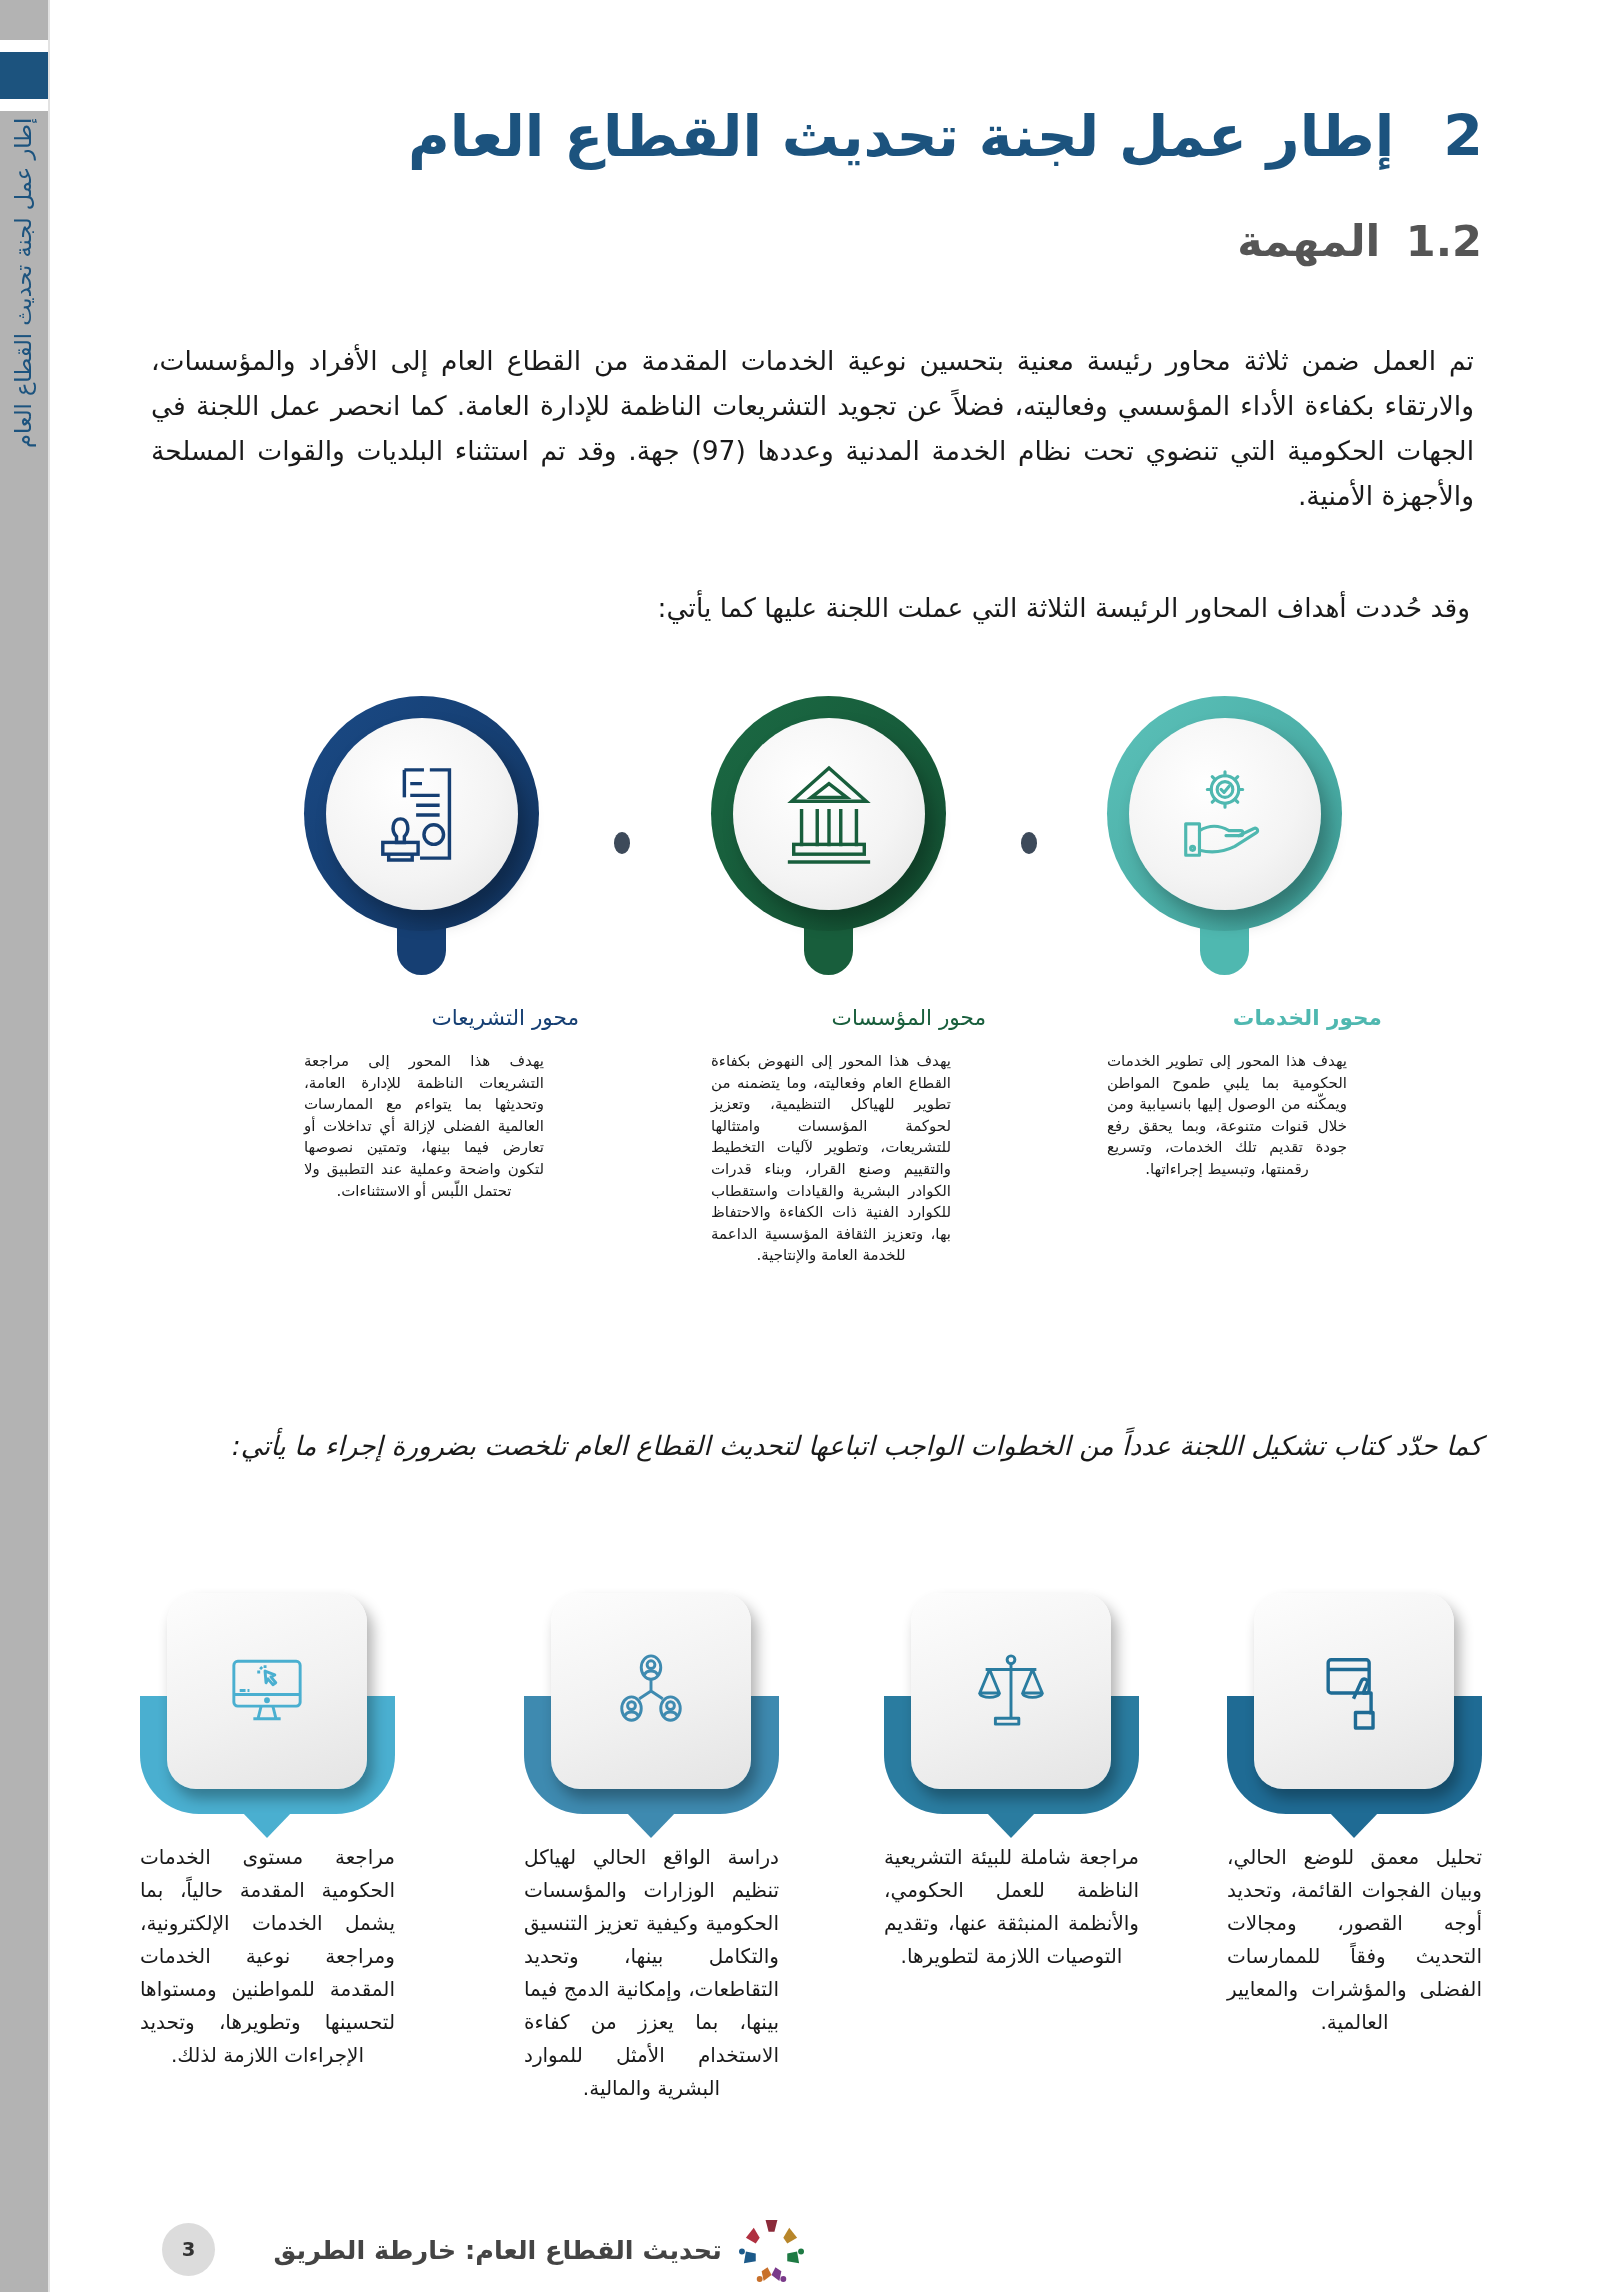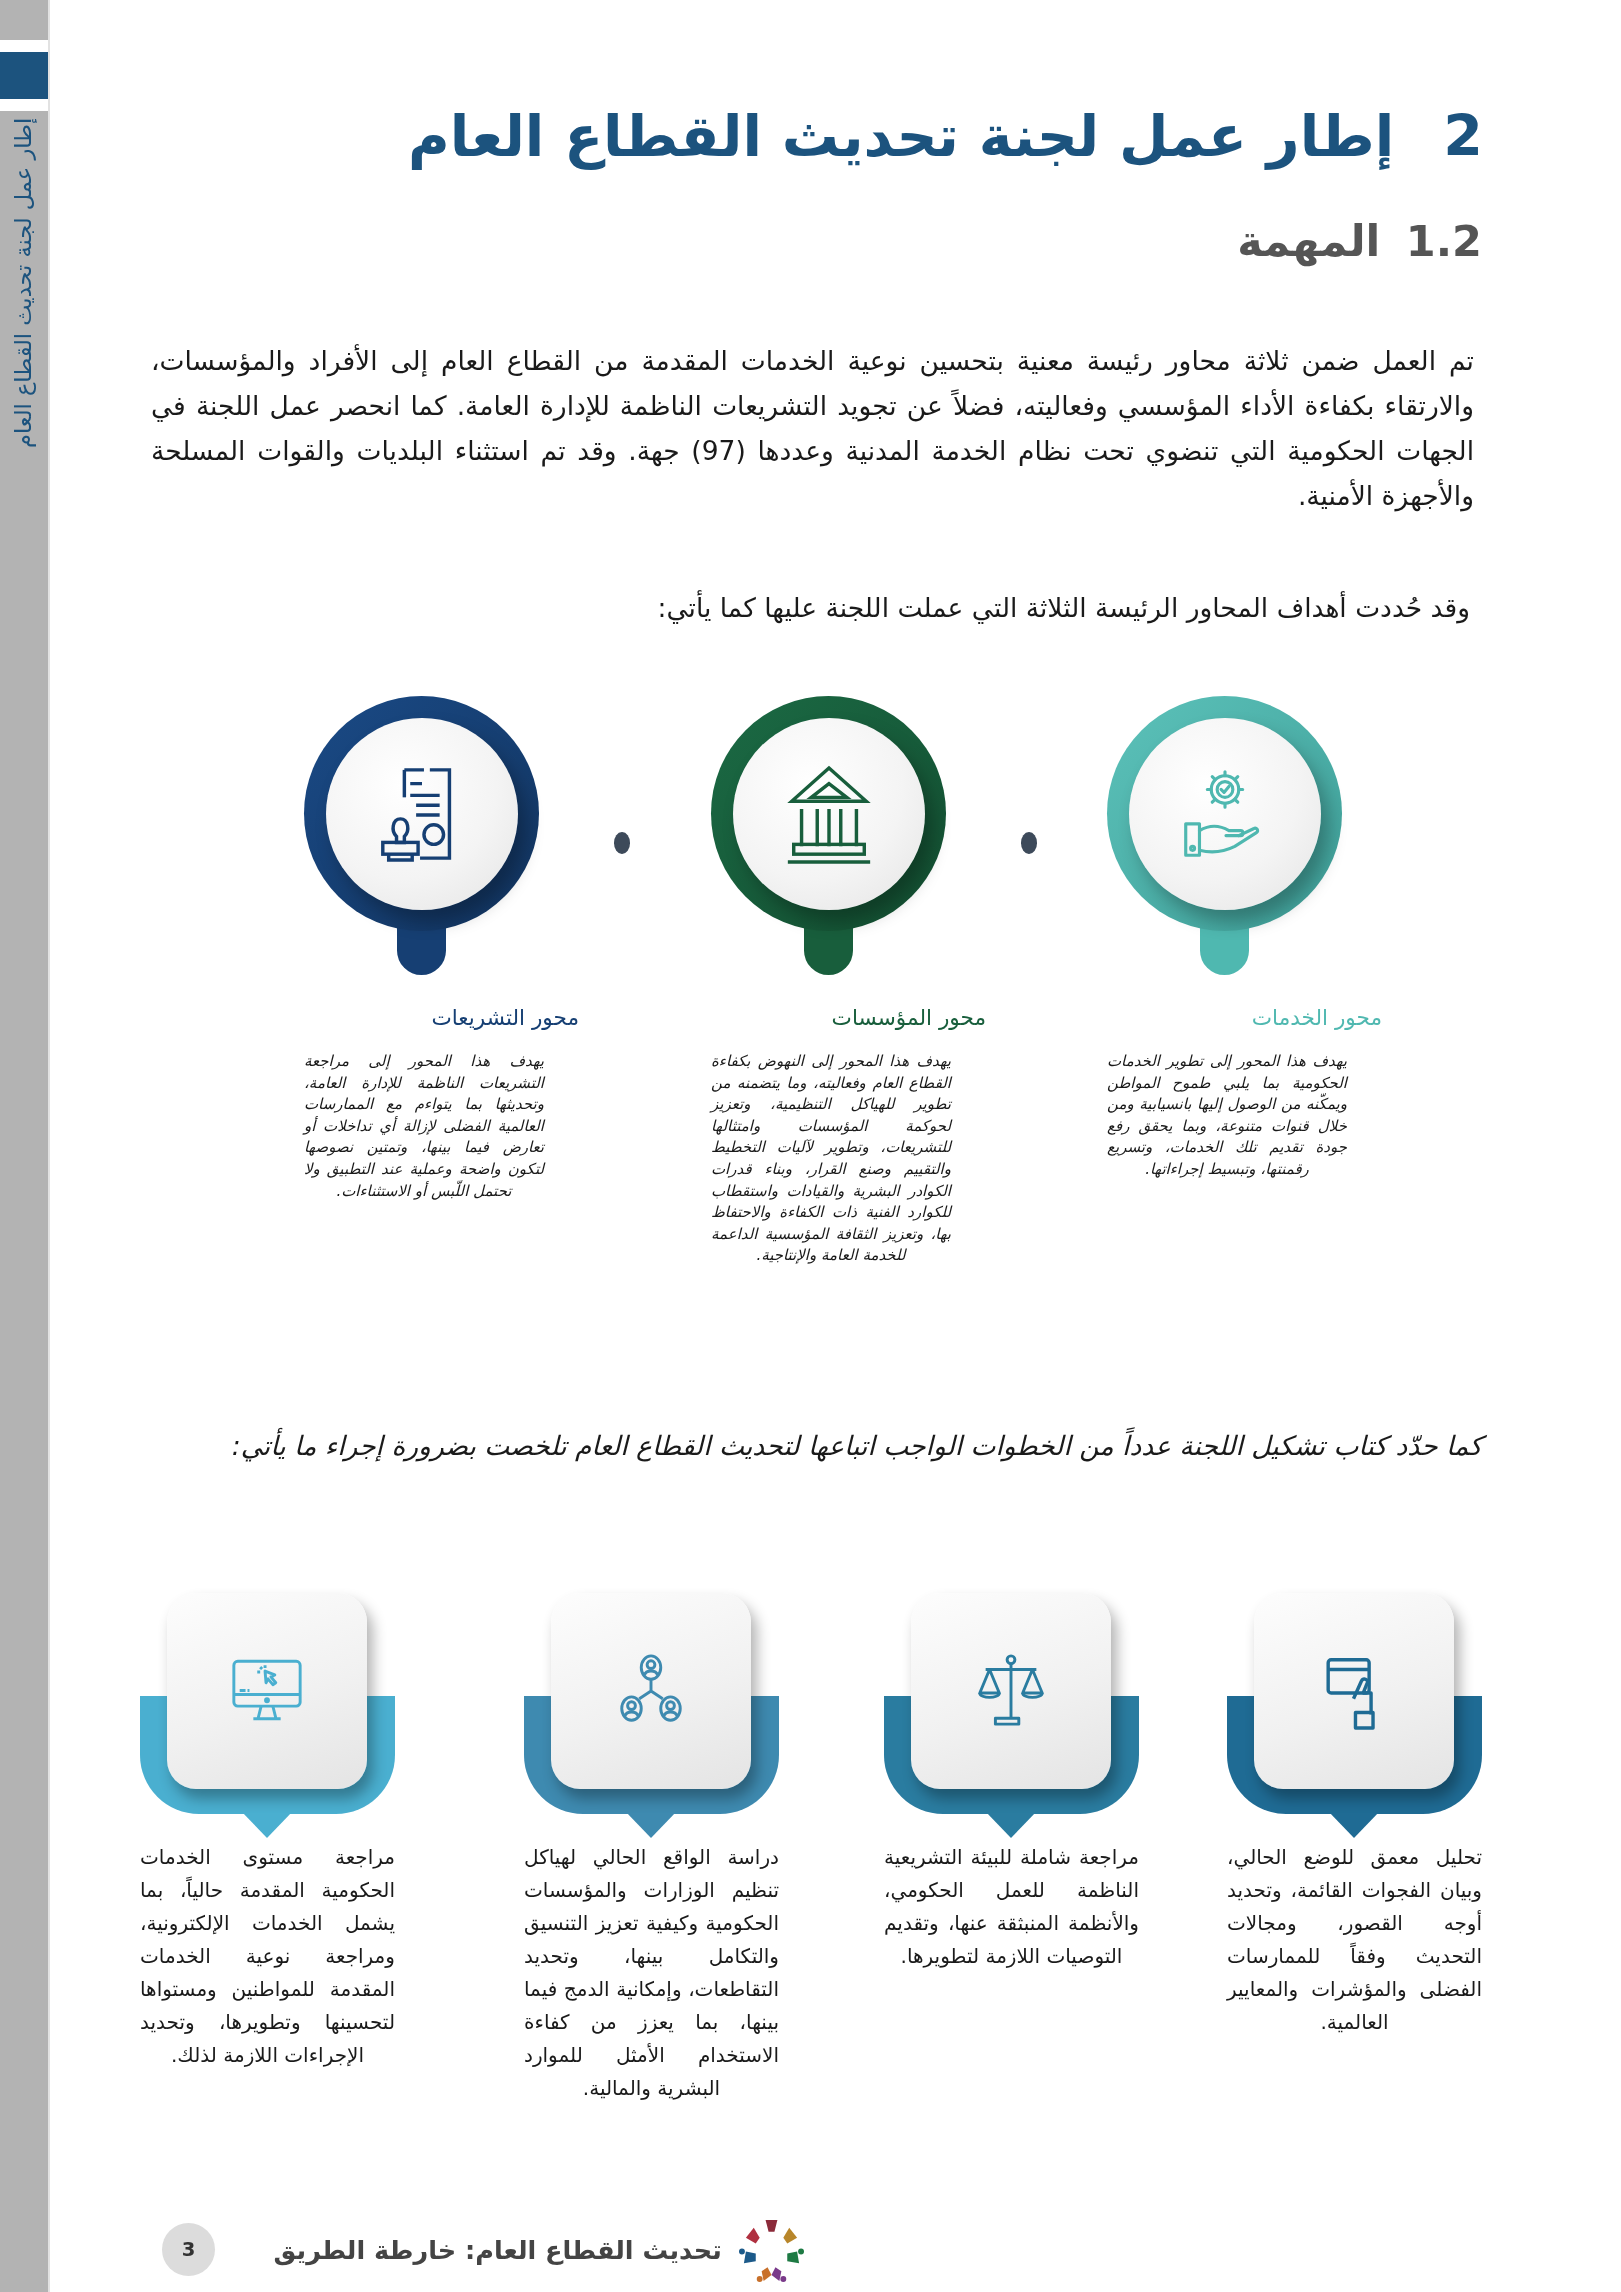--- a/index.html
+++ b/index.html
@@ -18,21 +18,21 @@
   .p2{top:573px;}
   .p3{top:1421px;line-height:49px;font-style:italic;}
 
   
   .axis{position:absolute;width:314px;}
   .pin{position:absolute;width:235px;height:294px;left:39px;top:0;}
   .pin-ring{position:absolute;left:0;top:0;width:235px;height:235px;border-radius:50%;}
   .pin-tail{position:absolute;left:93px;top:196px;width:49px;height:83px;border-radius:0 0 24.5px 24.5px;}
   .pin-disc{position:absolute;left:21.6px;top:21.6px;width:192px;height:192px;border-radius:50%;background:radial-gradient(circle at 40% 35%,#ffffff 0%,#f4f4f4 55%,#e3e3e3 100%);box-shadow:7.8px 11.8px 17.6px rgba(0,0,0,.28);display:flex;align-items:center;justify-content:center;}
   .axis-title{position:absolute;top:309px;left:0;width:314px;text-align:right;font-size:21.6px;}
-  .axis-desc{position:absolute;top:355px;left:39px;width:240px;font-size:15px;line-height:21.6px;text-align:justify;text-align-last:center;color:#1a1a1a;font-style:italic;}
+  .axis-desc{position:absolute;top:355px;left:39px;width:240px;font-size:15px;line-height:21.6px;text-align:justify;text-align-last:center;color:#1a1a1a;}
   .dot{position:absolute;width:15.7px;height:21.6px;border-radius:50%;background:#3d4a5a;}
 
   
   .step{position:absolute;width:255px;top:1593px;}
   .step-band{position:absolute;left:0;top:103px;width:255px;height:118px;border-radius:0 0 59px 59px;}
   .step-arrow{position:absolute;left:101px;top:218px;width:0;height:0;border-left:26.5px solid transparent;border-right:26.5px solid transparent;border-top:27.4px solid;}
   .step-card{position:absolute;left:27.4px;top:0;width:200px;height:196px;border-radius:29px;background:linear-gradient(160deg,#fdfdfd 0%,#f1f1f1 55%,#e4e4e4 100%);box-shadow:5.9px 9.8px 13.7px rgba(0,0,0,.3);display:flex;align-items:center;justify-content:center;}
   .step-desc{position:absolute;top:248px;left:0;width:255px;font-size:20px;line-height:33px;text-align:justify;text-align-last:center;color:#1a1a1a;}
 
   .footer{position:absolute;left:162px;top:2217px;display:flex;align-items:center;gap:17.6px;direction:ltr;}
@@ -72,21 +72,21 @@
         <circle cx="55" cy="30" r="8"></circle>
         <path d="M51 30l3 3 5-6"></path>
         <path d="M55 12v4M55 44v4M37 30h4M69 30h4M42 17l3 3M65 40l3 3M42 43l3-3M65 20l3-3"></path>
         <rect x="15" y="65" width="14" height="32"></rect>
         <path d="M29 72c10-6 20-6 30 0h12c3 0 3 5 0 5H56"></path>
         <path d="M29 92c12 3 24 2 36-4l22-14c3-2 0-6-3-4l-15 7"></path>
         <circle cx="22" cy="90" r="2"></circle>
       </svg>
     </div>
   </div>
-  <div class="axis-title" style="color:#4fb8b0;">محور الخدمات</div>
+  <div class="axis-title" style="color:#4fb8b0;font-weight:bold;">محور الخدمات</div>
   <div class="axis-desc">يهدف هذا المحور إلى تطوير الخدمات الحكومية بما يلبي طموح المواطن ويمكّنه من الوصول إليها بانسيابية ومن خلال قنوات متنوعة، وبما يحقق رفع جودة تقديم تلك الخدمات، وتسريع رقمنتها، وتبسيط إجراءاتها.</div>
 </div>
 
 <div class="dot" style="left:1021px;top:832px;"></div>
 
 <div class="axis" style="left:672px;top:696px;">
   <div class="pin">
     <div class="pin-tail" style="background:#185e3c;"></div>
     <div class="pin-ring" style="background:linear-gradient(135deg,#1b6a44,#134e31);"></div>
     <div class="pin-disc">

